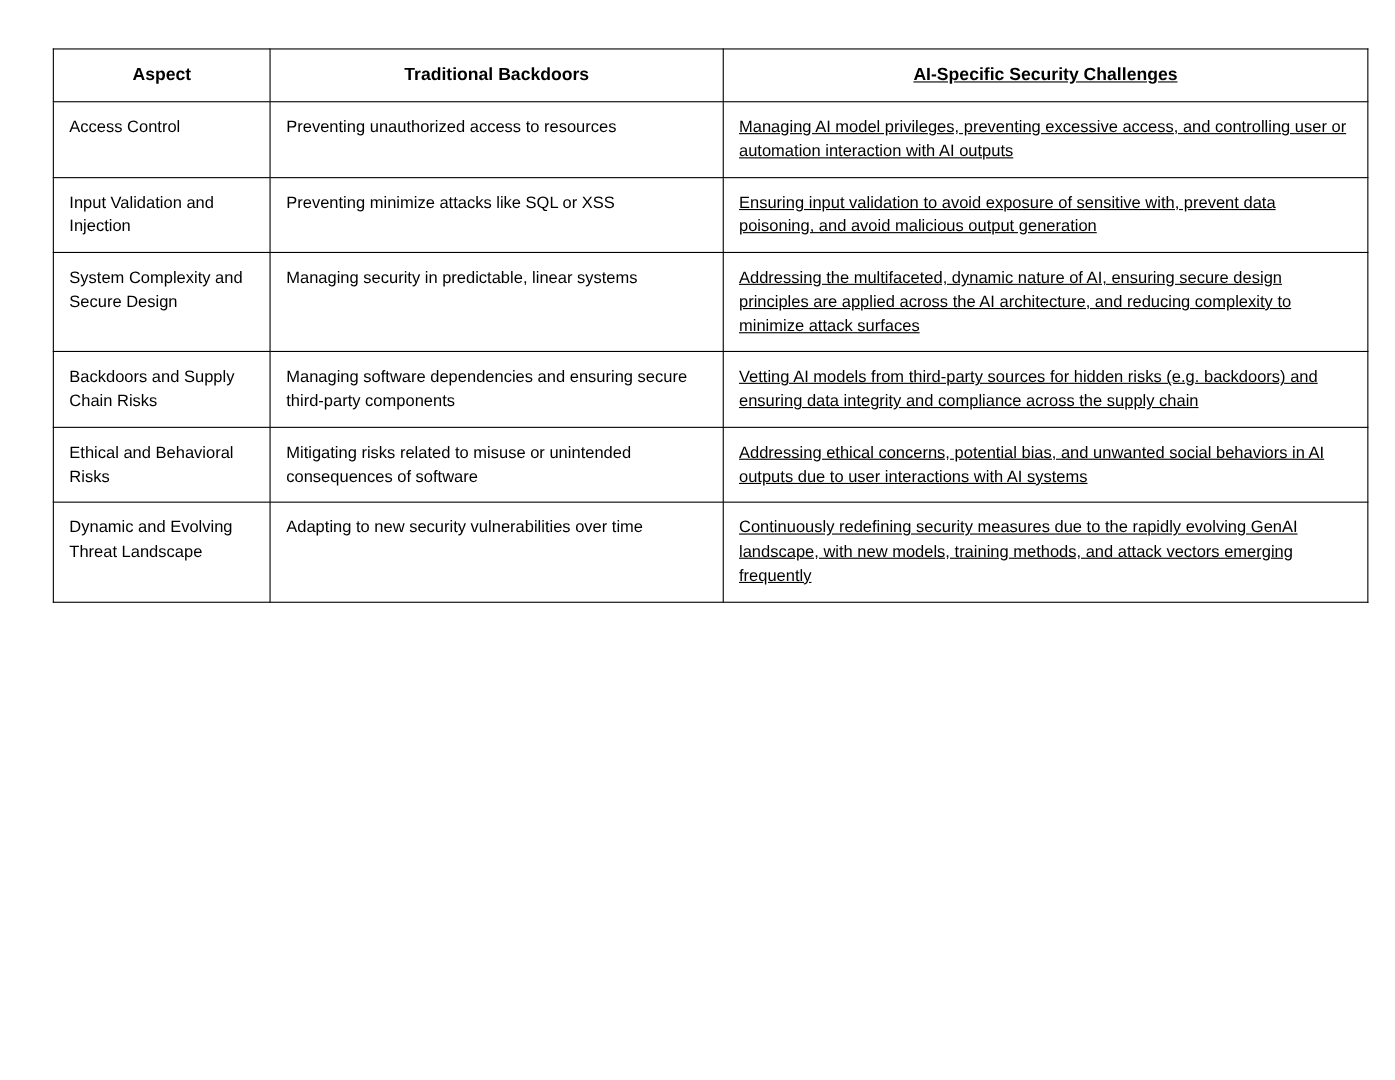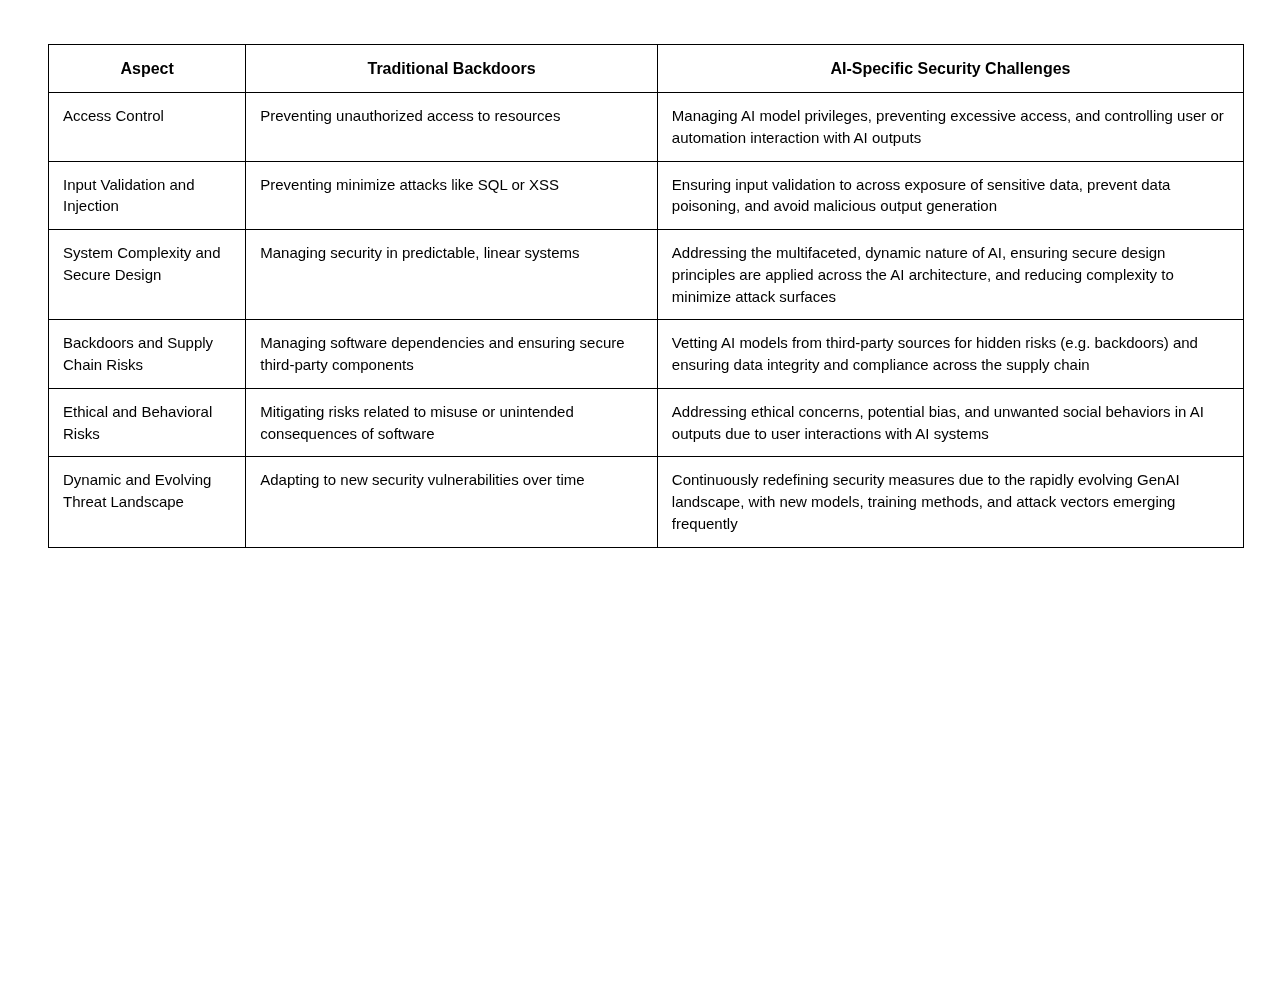--- a/index.html
+++ b/index.html
@@ -52,20 +52,21 @@
     .col-aspect {
       width: 200px;
     }
 
     .col-traditional {
       width: 420px;
     }
 
     .col-ai {
       width: 600px;
+      text-decoration: underline;
     }
 
     tr:nth-child(odd) td {
       background: #ffffff;
     }
 
     tr:nth-child(even) td {
       background: #ffffff;
     }
   </style>
@@ -83,21 +84,21 @@
     </thead>
     <tbody id="table-body">
     <tr>
           <td class="col-aspect">Access Control</td>
           <td class="col-traditional">Preventing unauthorized access to resources</td>
           <td class="col-ai">Managing AI model privileges, preventing excessive access, and controlling user or automation interaction with AI outputs</td>
         </tr>
         <tr>
           <td class="col-aspect">Input Validation and Injection</td>
           <td class="col-traditional">Preventing minimize attacks like SQL or XSS</td>
-          <td class="col-ai">Ensuring input validation to across exposure of sensitive data, prevent data poisoning, and avoid malicious output generation</td>
+          <td class="col-ai">Ensuring input validation to avoid exposure of sensitive with, prevent data poisoning, and avoid malicious output generation</td>
         </tr>
         <tr>
           <td class="col-aspect">System Complexity and Secure Design</td>
           <td class="col-traditional">Managing security in predictable, linear systems</td>
           <td class="col-ai">Addressing the multifaceted, dynamic nature of AI, ensuring secure design principles are applied across the AI architecture, and reducing complexity to minimize attack surfaces</td>
         </tr>
         <tr>
           <td class="col-aspect">Backdoors and Supply Chain Risks</td>
           <td class="col-traditional">Managing software dependencies and ensuring secure third-party components</td>
           <td class="col-ai">Vetting AI models from third-party sources for hidden risks (e.g. backdoors) and ensuring data integrity and compliance across the supply chain</td>

